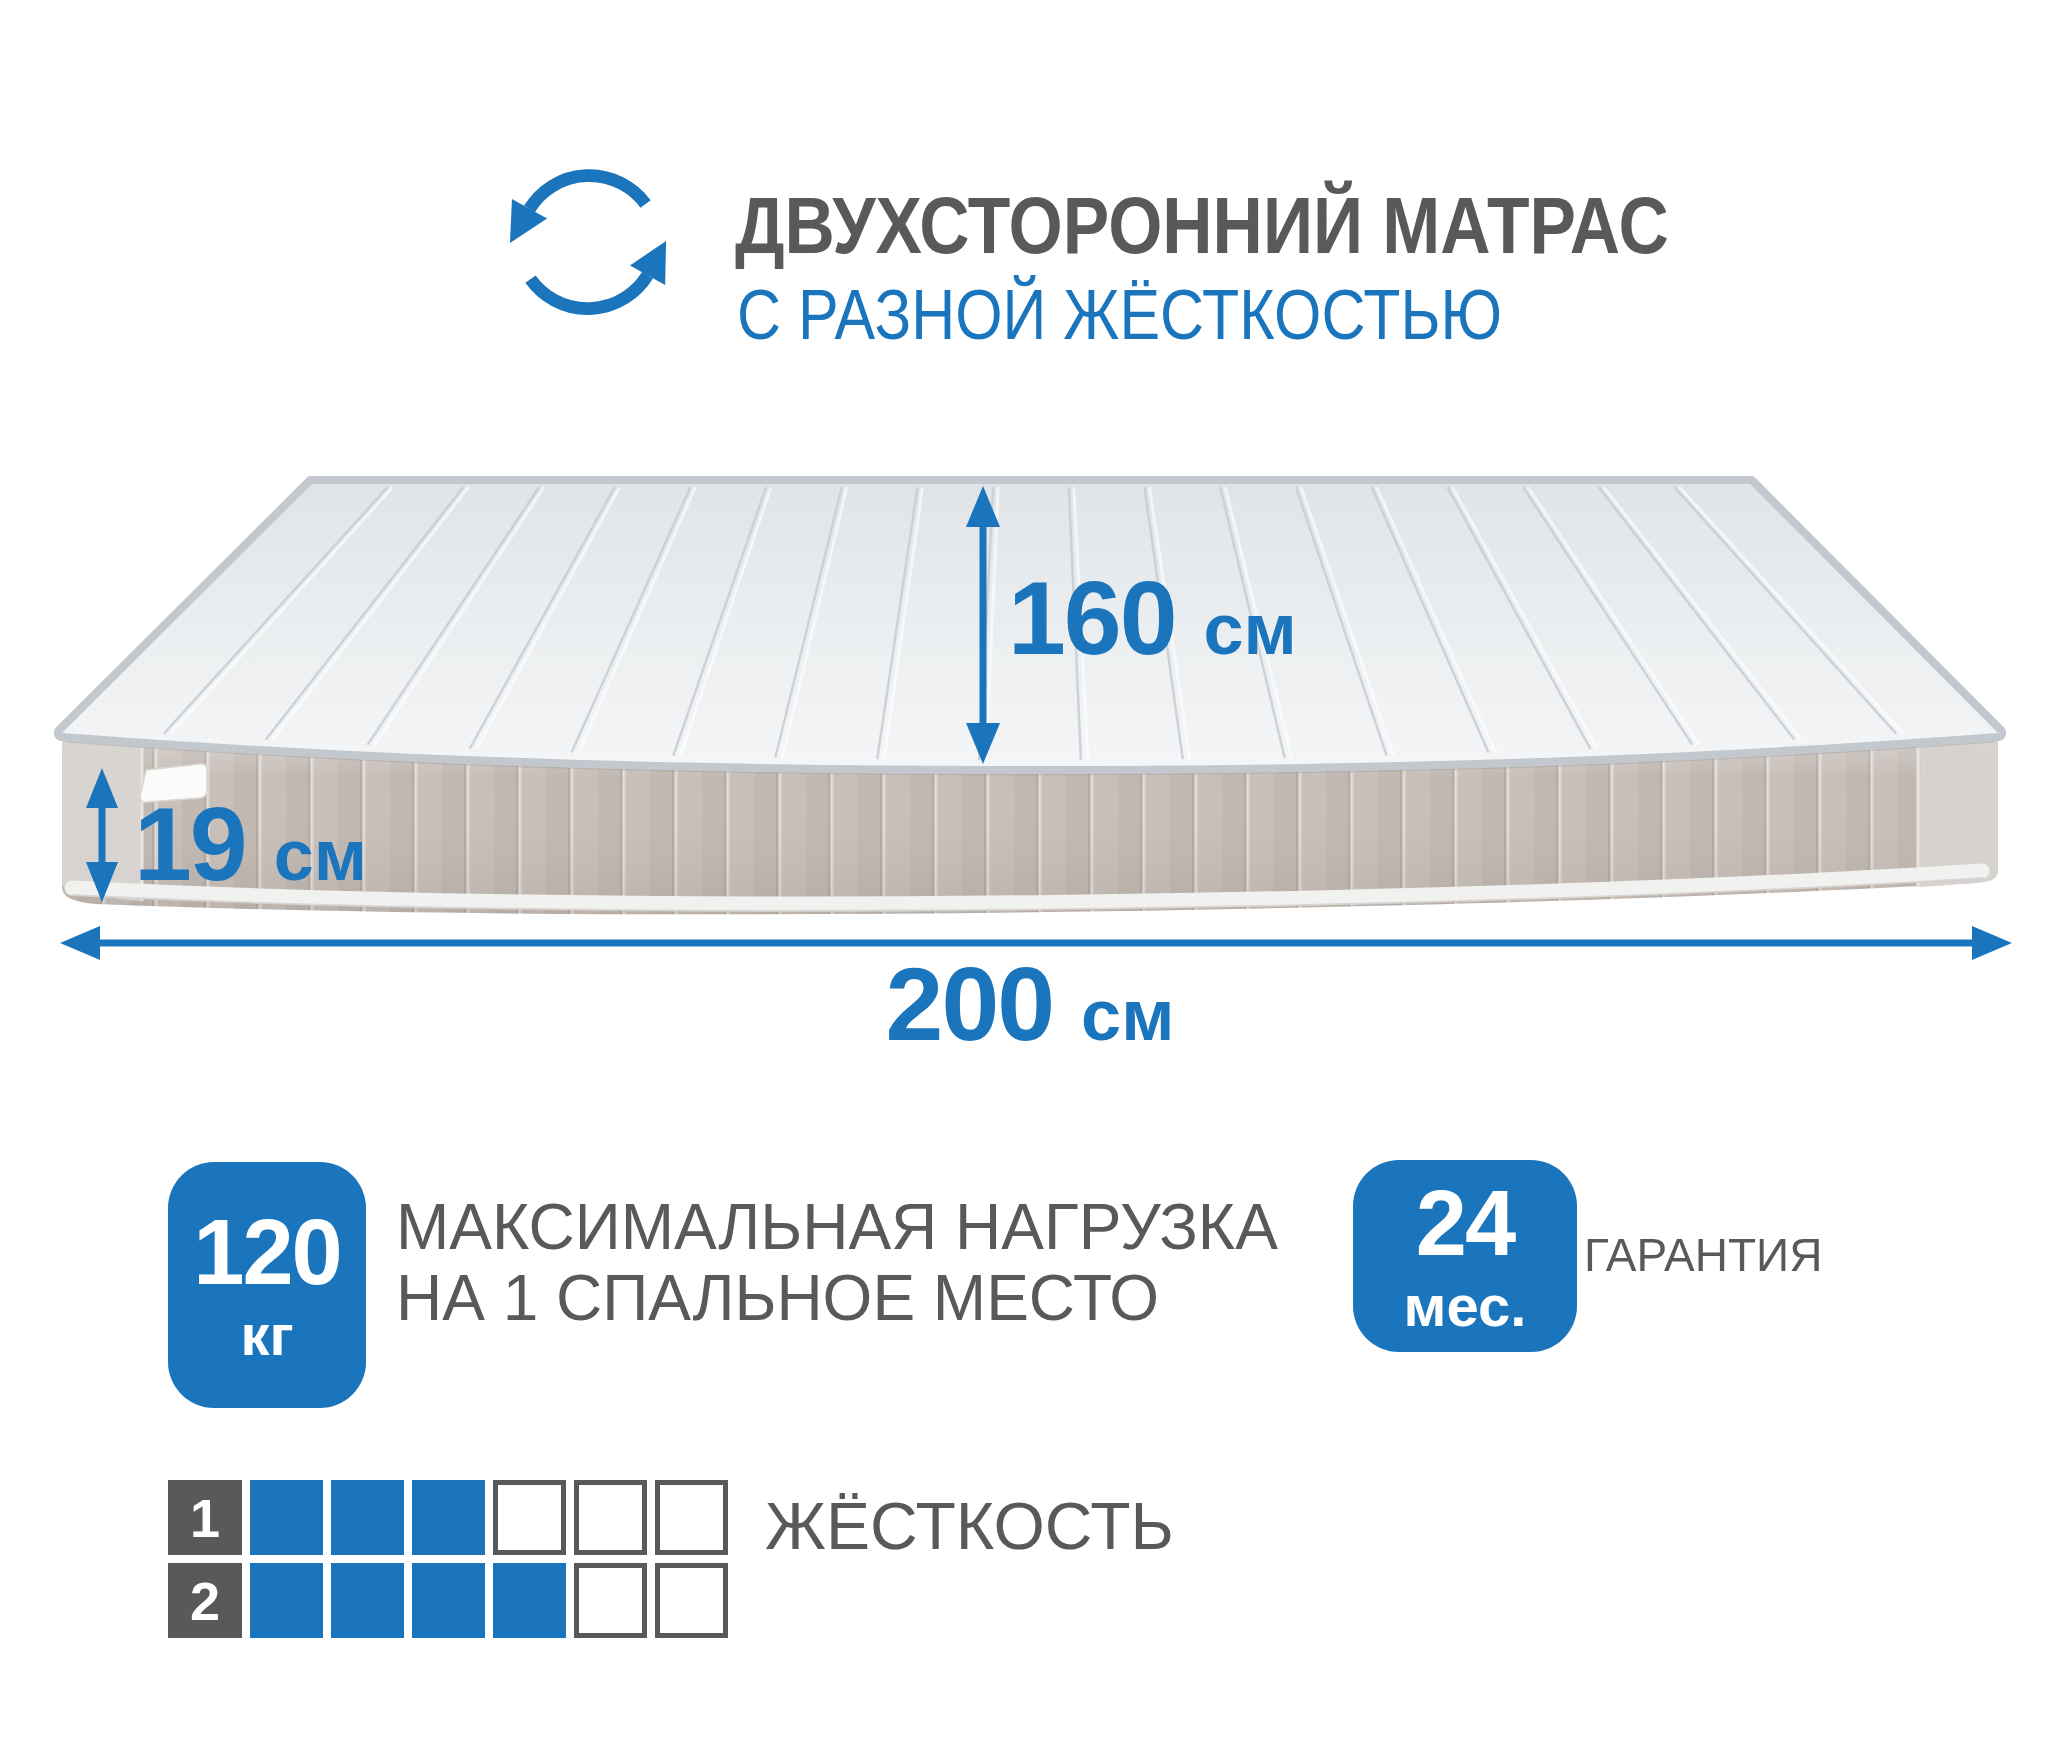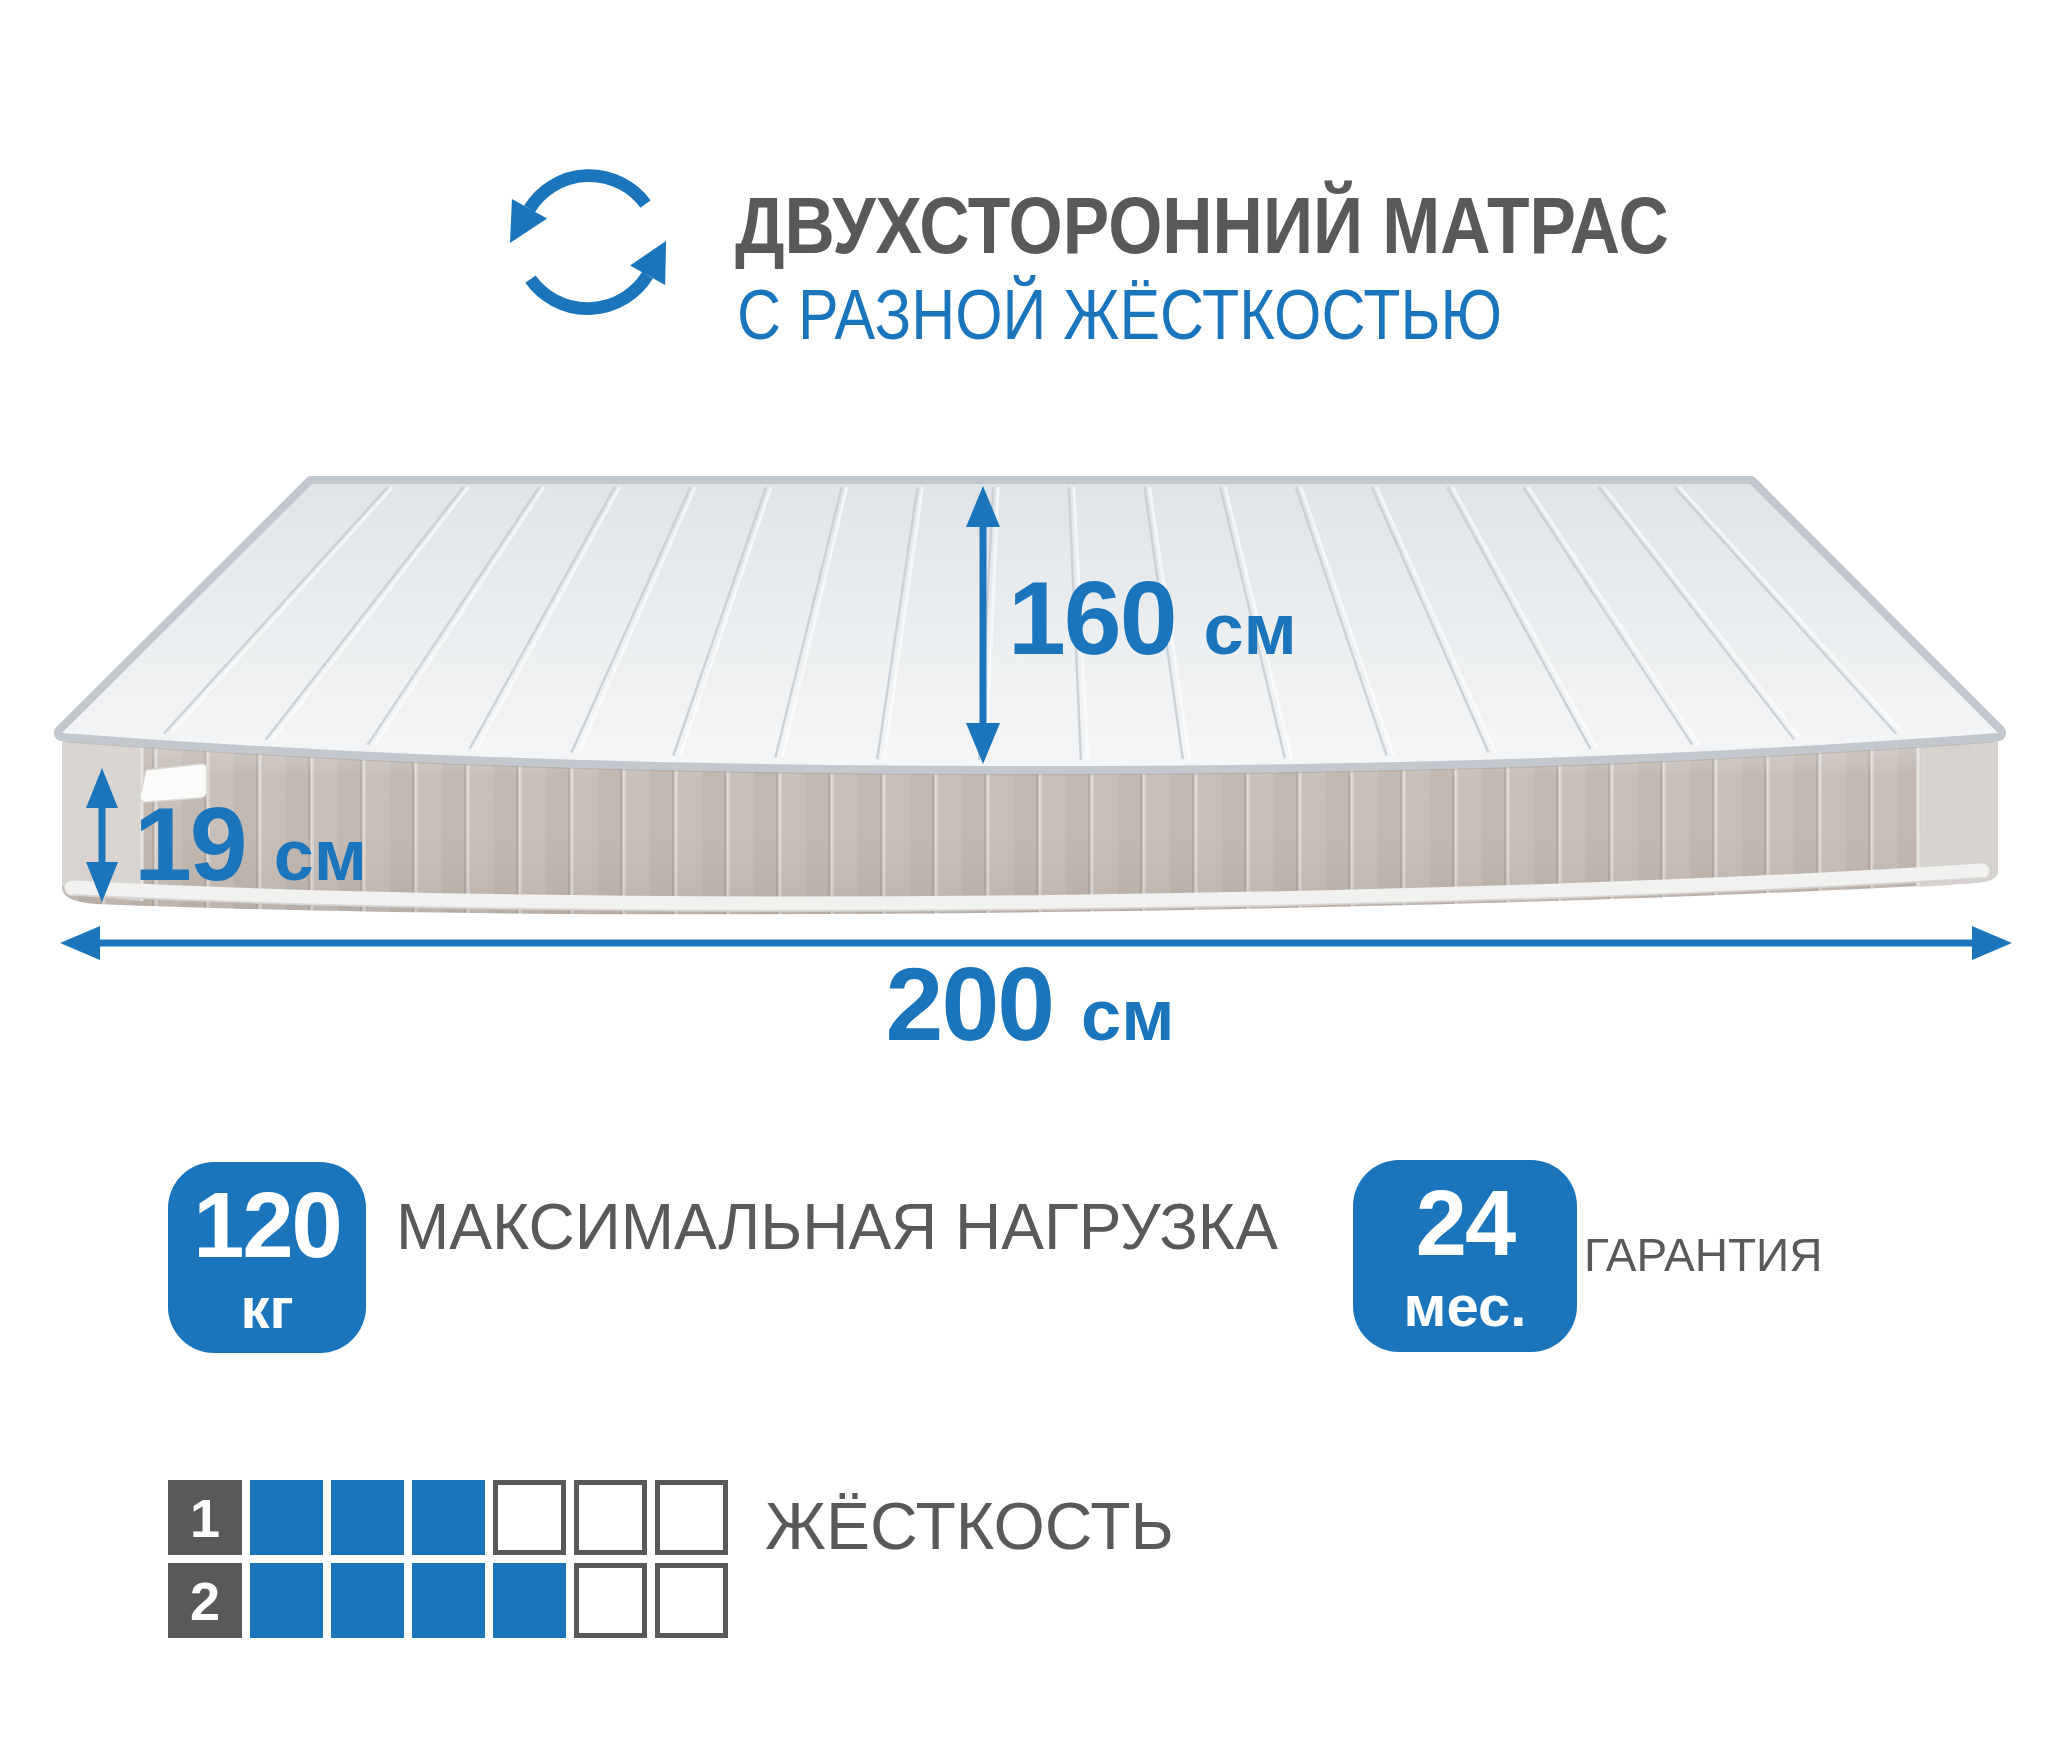--- a/index.html
+++ b/index.html
@@ -26,21 +26,21 @@
   .dim-label { position:absolute; display:flex; align-items:baseline; color:var(--blue);
                font-weight:bold; white-space:nowrap;justify-content:flex-end; }
   .dim-label .num  { font-size:104px; line-height:1; letter-spacing:-2px; }
   .dim-label .unit { font-size:72px; line-height:1; margin-left:28px; }
   #dim-width  { left:1008px; top:566px; }
   #dim-height { left:134px;  top:792px; }
   #dim-length { left:1030px; top:952px; transform:translateX(-50%); }
   
   .badge { position:absolute; background:var(--blue); border-radius:46px; color:#fff;
            display:flex; flex-direction:column; align-items:center; justify-content:center; }
-  #badge-load     { left:168px;  top:1162px; width:198px; height:191px; }
+  #badge-load     { left:168px;  top:1162px; width:198px; height:246px; }
   #badge-warranty { left:1353px; top:1160px; width:224px; height:192px; }
   .badge .value { font-size:92px; font-weight:bold; line-height:1; letter-spacing:-2px; }
   .badge .unit  { font-size:58px; font-weight:bold; line-height:1; margin-top:8px; }
   #load-text { position:absolute; left:396px; top:1192px; font-size:64px; line-height:71px;
                color:var(--gray); white-space:nowrap; }
   #warranty-text { position:absolute; left:1584px; top:1232px; font-size:46px;
                    color:var(--gray); line-height:1; white-space:nowrap; }
   
   #firmness-grid { position:absolute; left:168px; top:1480px; }
   .f-row   { display:flex; height:75px; margin-bottom:8px; }
@@ -186,20 +186,21 @@
     <span class="num">200</span>
     <span class="unit">см</span>
   </div>
 
   <div class="badge" id="badge-load">
     <div class="value">120</div>
     <div class="unit">кг</div>
   </div>
   <div id="load-text">
     <div>МАКСИМАЛЬНАЯ НАГРУЗКА</div>
+    <div>НА 1 СПАЛЬНОЕ МЕСТО</div>
   </div>
 
   <div class="badge" id="badge-warranty">
     <div class="value">24</div>
     <div class="unit">мес.</div>
   </div>
   <div id="warranty-text">ГАРАНТИЯ</div>
 
   <div id="firmness-grid">
       <div class="f-row">

